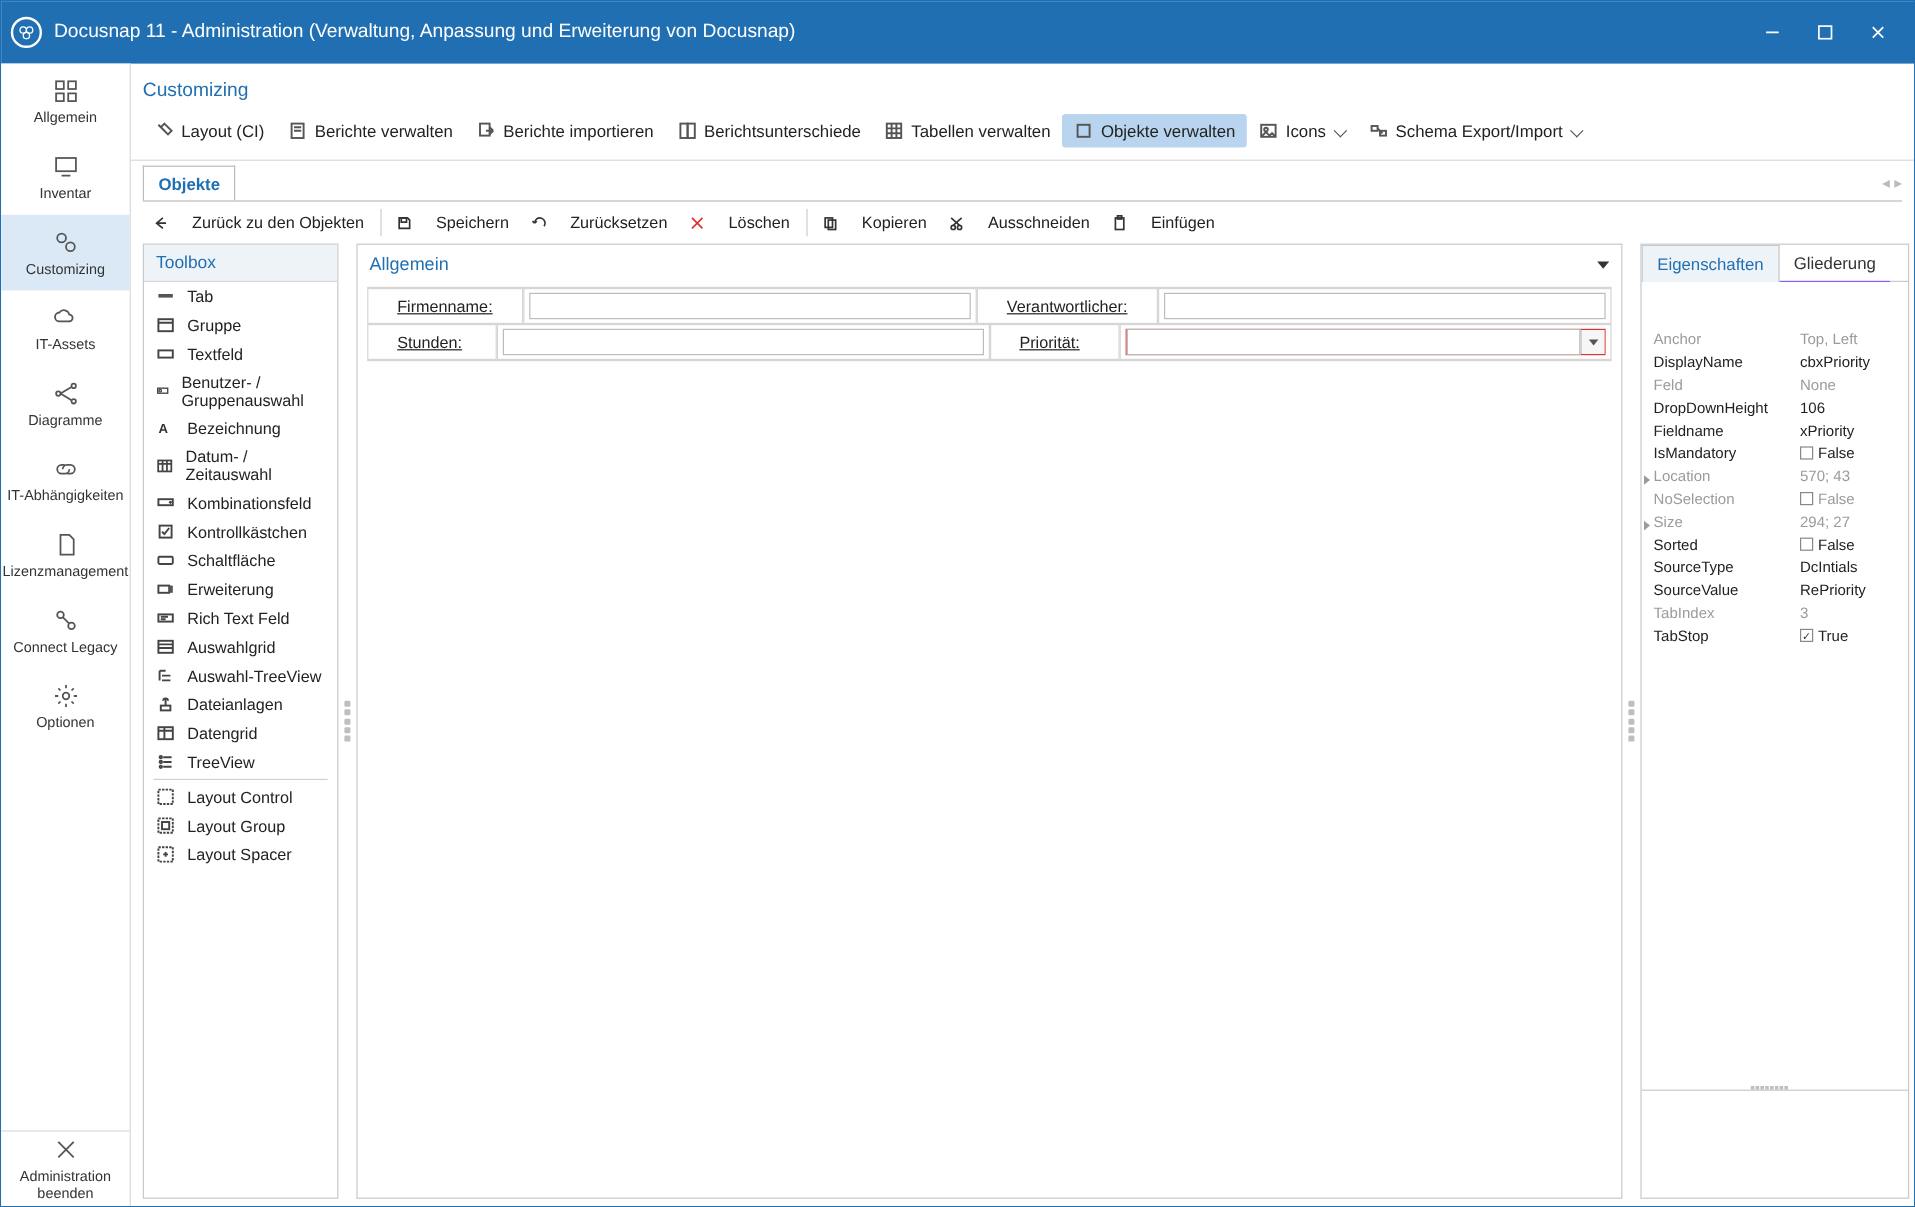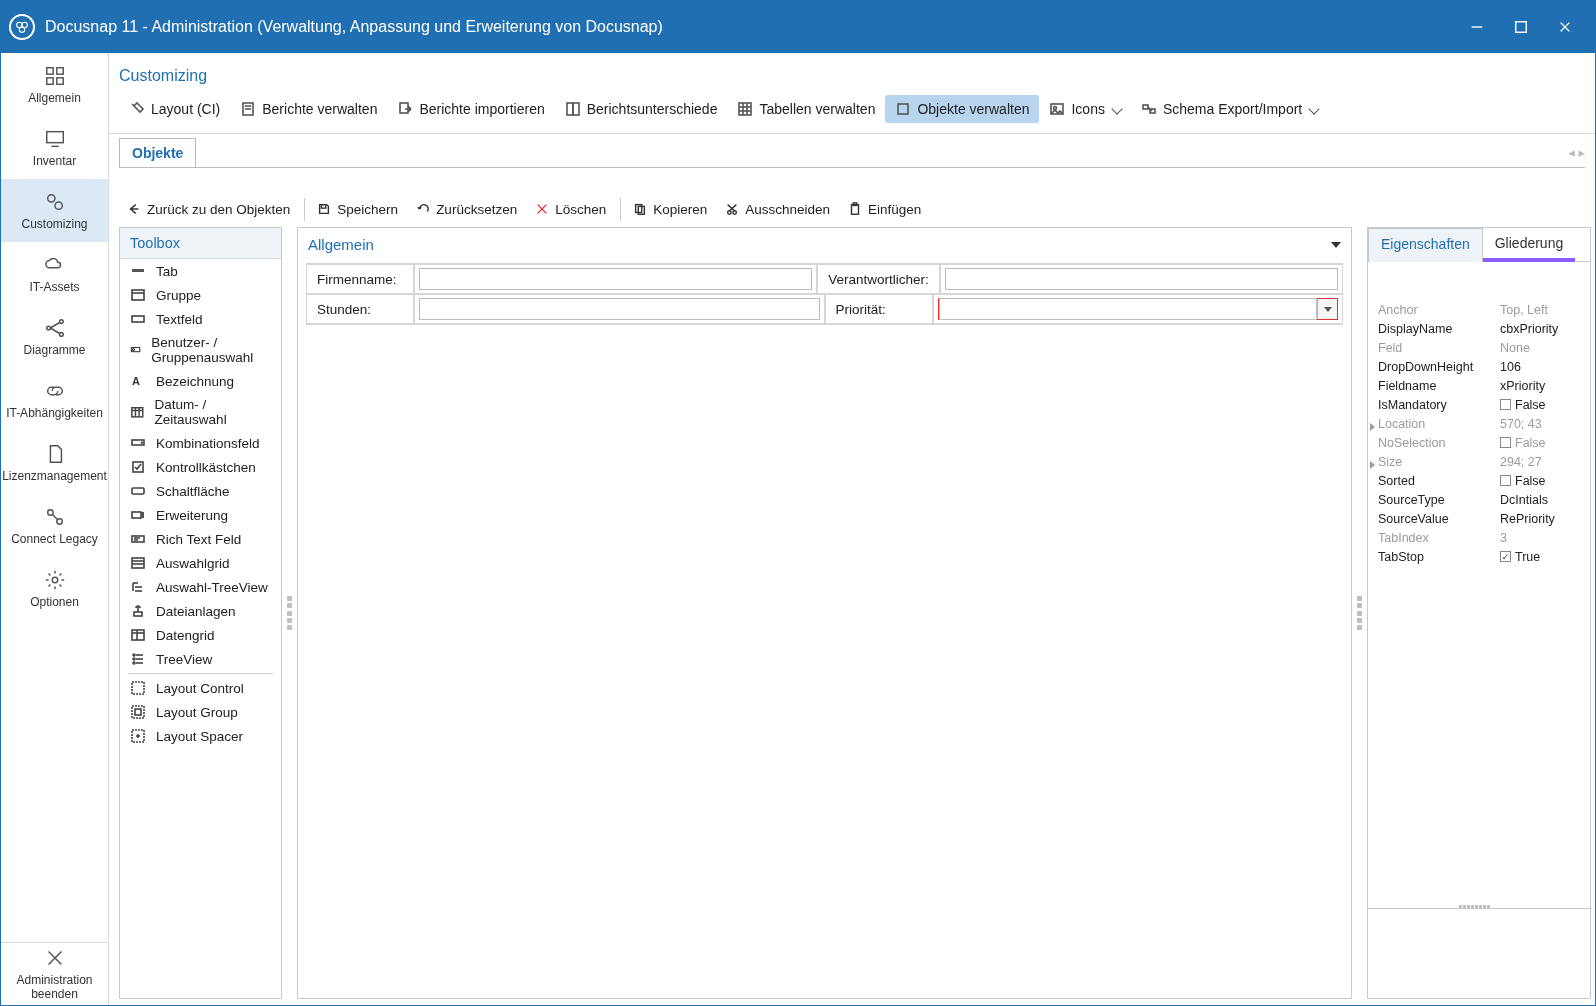--- a/index.html
+++ b/index.html
@@ -37,21 +37,21 @@
 
 
 .tabstrip { display:flex; align-items:center; padding: 4px 10px 0 10px; justify-content: flex-end; }
 .tabstrip .tab { padding:6px 12px; font-size:14px; color:#1f6fb2; border:1px solid #bbb; border-bottom:none; background:#fff; font-weight:600;}
 .tabstrip .spacer { flex:1; }
 .tabstrip .navarrows { color:#bbb; font-size:13px; }
 .tab-underline { height:1px; background:#bbb; margin:0 10px; }
 
 
 .subbar { display:flex; gap:2px; padding:6px 10px; align-items:center; }
-.subbar .sitem { display:flex; align-items:flex-start; gap:6px; padding:4px 8px; font-size:13.5px; cursor:pointer;margin-top:24px; }
+.subbar .sitem { display:flex; align-items:flex-end; gap:19px; padding:4px 8px; font-size:13.5px; cursor:pointer; }
 .subbar .sitem.sep { border-left:1px solid #ccc; padding-left:12px; margin-left:4px;}
 .subbar .si { width:14px; height:14px; display:flex; align-items:center; justify-content:center; color:#333; }
 .subbar .si.red { color:#d33; }
 
 
 .workarea { flex:1; display:flex; min-height:0; padding: 0 4px 6px 10px; gap:4px; }
 
 
 .toolbox { width:163px; border:1px solid #c9c9c9; display:flex; flex-direction:column; }
 .toolbox .hdr { background:#eef3f8; padding:7px 10px; color:#1f6fb2; font-size:14.5px; border-bottom:1px solid #d9d9d9; }
@@ -66,34 +66,34 @@
 .splitter .grip i{ display:block; width:5px; height:5px; background:#bfbfbf; border-radius:1px; }
 
 
 .designer { flex:1; border:1px solid #c9c9c9; display:flex; flex-direction:column; position:relative; }
 .designer .dhdr { display:flex; align-items:center; padding:8px 10px; color:#1f6fb2; font-size:15px; }
 .designer .dhdr .caret { margin-left:auto; width:0; height:0; border-left:5px solid transparent; border-right:5px solid transparent; border-top:6px solid #333; }
 .designer .canvas { flex:1; position:relative; padding: 2px 8px; }
 .formgrid { border:1px solid #d6d6d6; border-left:none; border-right:none; }
 .frow { display:flex; height:30px; }
 .fcell { flex:1; border:1px solid #d6d6d6; display:flex; align-items:center; }
-.fcell.label { padding:0 10px; font-size:13.5px; }
+.fcell.label { padding:0 24px; font-size:13.5px;text-decoration:underline; }
 .fcell.input { padding:4px; }
 .fcell.input input { width:100%; height:22px; border:1px solid #bcbcbc; padding:0 4px; outline:none; font-size:13px; }
 .combo { width:100%; height:22px; border:1.5px solid #d33; display:flex; align-items:center; }
 .combo input { flex:1; border:none; outline:none; height:100%; padding:0 4px; font-size:13px; }
 .combo .btn { width:20px; height:100%; border-left:1px solid #bcbcbc; display:flex; align-items:center; justify-content:center; background:#f6f6f6; cursor:pointer; }
 .combo .btn .tri { width:0; height:0; border-left:4px solid transparent; border-right:4px solid transparent; border-top:5px solid #555; }
 
 
 .props { width:224px; display:flex; flex-direction:column; border:1px solid #c9c9c9;gap:38px; }
 .ptabs { display:flex; }
 .ptab { padding:7px 12px; font-size:14px; cursor:pointer; }
 .ptab.active { color:#1f6fb2; background:#eef3f8; border:1px solid #c9c9c9; border-bottom:none; }
-.ptab:not(.active){ color:#333; border-bottom:4px solid #8b5cf6; flex-shrink:0;}
+.ptab:not(.active){ color:#333; border-bottom:1px solid #8b5cf6; flex-shrink:0;}
 .ptabs::after{ content:""; flex:1; border-bottom:1px solid #c9c9c9;}
 .pgrid { flex:1; overflow:auto; }
 .prow { display:flex; height:19px; align-items:center; font-size:12.5px; }
 .prow.disabled { color:#9b9b9b; }
 .pname { width:126px; padding-left:10px; position:relative; }
 .pname.expander::before { content:""; position:absolute; left:2px; top:6px; width:0; height:0; border-top:4px solid transparent; border-bottom:4px solid transparent; border-left:5px solid #9b9b9b; }
 .pval { flex:1; padding-left:6px; display:flex; align-items:center; gap:4px; }
 .pval .chk { width:11px; height:11px; border:1px solid #888; display:inline-flex; align-items:center; justify-content:center; font-size:9px; color:#333;}
 .pfoot { height:90px; border-top:1px solid #c9c9c9; position:relative; }
 .pfoot .handle{ position:absolute; top:-4px; left:50%; transform:translateX(-50%); width:40px; height:7px; display:flex; gap:1px;}

